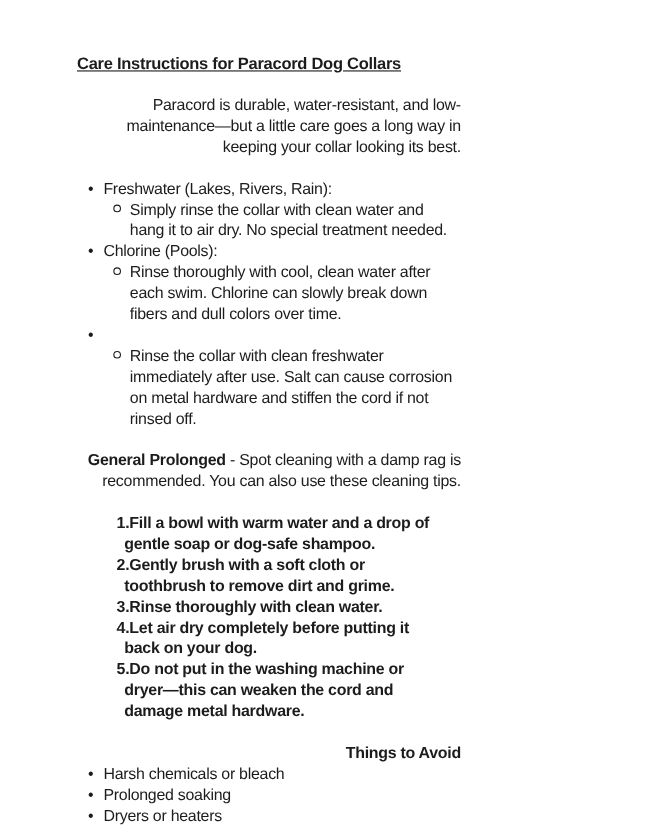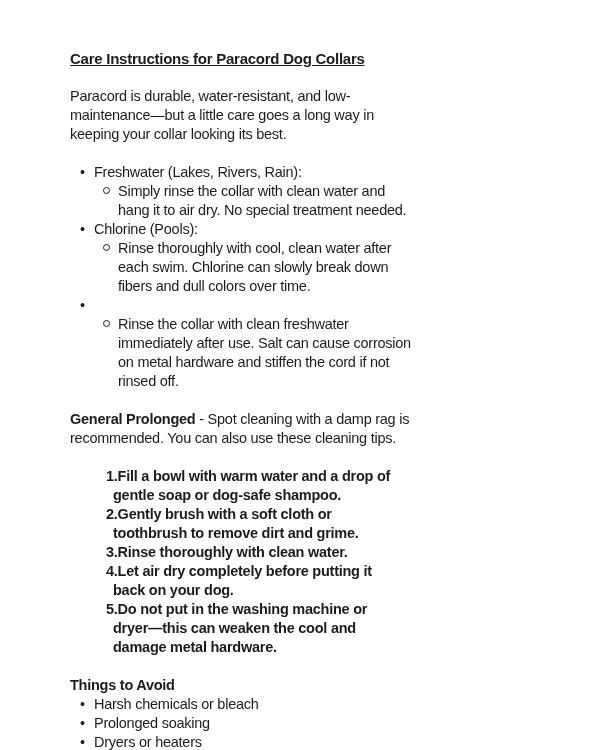--- a/index.html
+++ b/index.html
@@ -26,20 +26,21 @@
   }
   h1.doc-title {
     font-size: 15px;
     line-height: 19px;
     font-weight: bold;
     text-decoration: underline;
     margin: 0 0 19px 0;
   }
   p {
     margin: 0 0 19px 0;
+    text-align: right;
   }
   p.subhead {
     font-weight: bold;
     margin: 0;
   }
   b { font-weight: bold; }
 
   
   ul.l1 {
     list-style: none;
@@ -125,21 +126,21 @@
     </li>
   </ul>
 
   <p><b>General Prolonged</b> <span>- Spot cleaning with a damp rag is recommended. You can also use these cleaning tips.</span></p>
 
   <ol class="steps">
     <li>Fill a bowl with warm water and a drop of gentle soap or dog-safe shampoo.</li>
     <li>Gently brush with a soft cloth or toothbrush to remove dirt and grime.</li>
     <li>Rinse thoroughly with clean water.</li>
     <li>Let air dry completely before putting it back on your dog.</li>
-    <li>Do not put in the washing machine or dryer—this can weaken the cool and damage metal hardware.</li>
+    <li>Do not put in the washing machine or dryer—this can weaken the cord and damage metal hardware.</li>
   </ol>
 
   <p class="subhead">Things to Avoid</p>
 
   <ul class="l1 avoid">
     <li>Harsh chemicals or bleach</li>
     <li>Prolonged soaking</li>
     <li>Dryers or heaters</li>
     <li>High heat or direct sunlight during drying</li>
   </ul>

